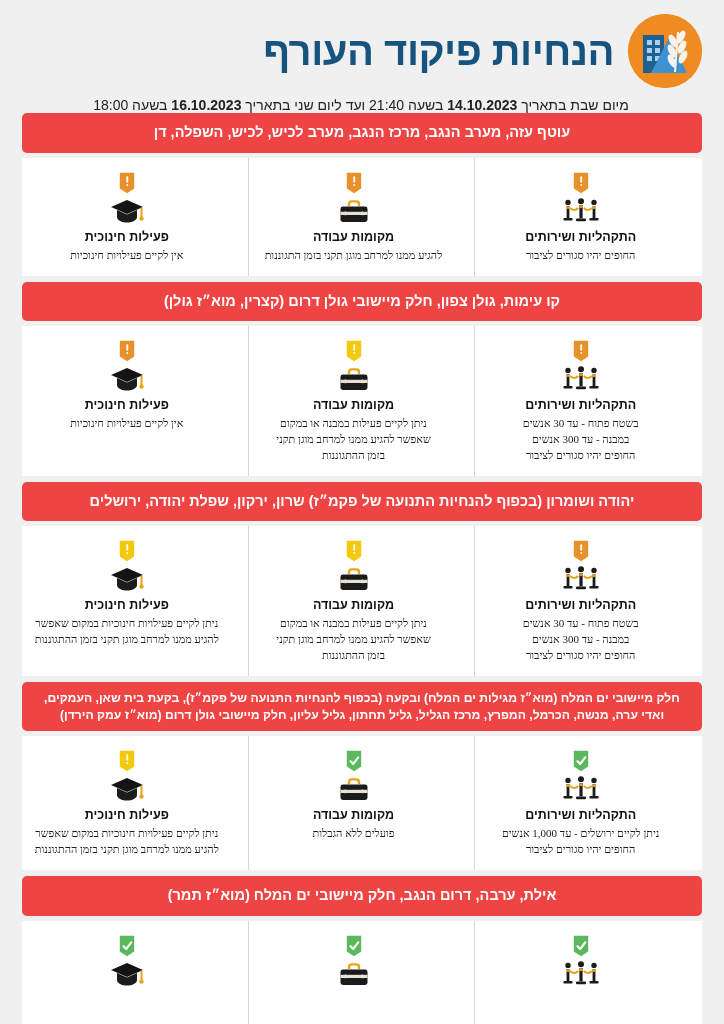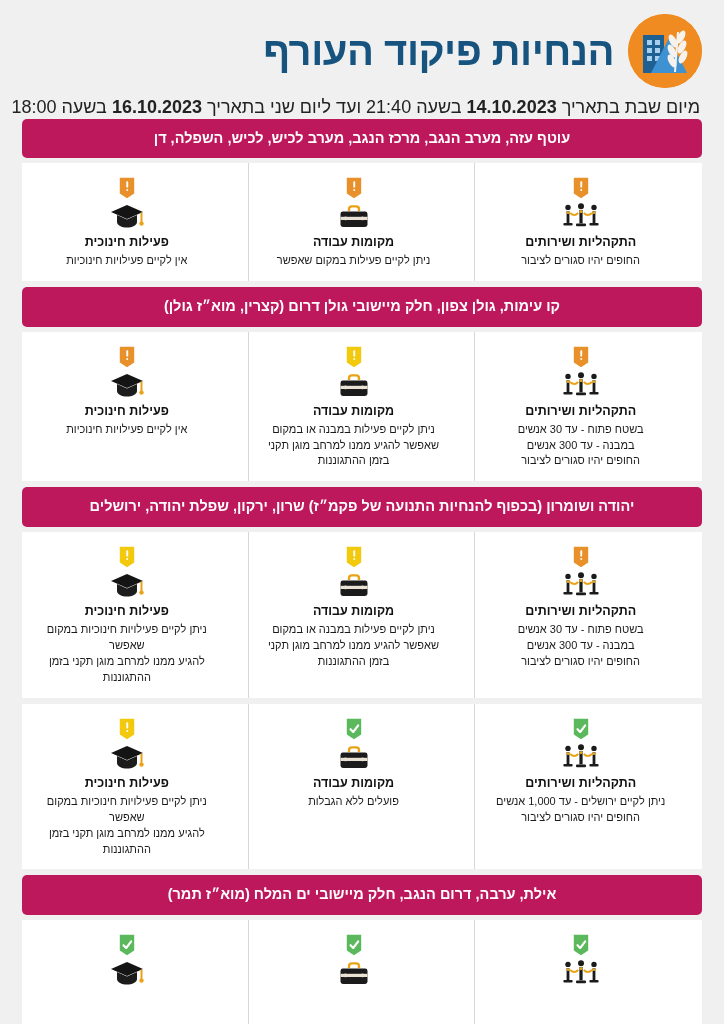--- a/index.html
+++ b/index.html
@@ -52,40 +52,40 @@
   .logo-circle svg { position: absolute; left: 0; top: 0; }
   .main-title {
     font-size: 40px;
     font-weight: bold;
     color: #16537e;
     letter-spacing: -0.5px;
     line-height: 1.05;
     white-space: nowrap;
   }
   .subtitle {
-    font-size: 18px;
+    font-size: 14px;
     color: #222;
     margin-top: 9px;
-    text-align: left;
+    text-align: center;
     padding-right: 2px;
     white-space: nowrap;
   }
   .subtitle b { font-weight: bold; }
 
   
   .sections {
     flex: 1 1 auto;
     padding: 0 22px;
     display: flex;
     flex-direction: column;
     gap: 6px;
   }
   .section { display: flex; flex-direction: column; }
   .section-bar {
-    background: #be185d;
+    background: #ef4444;
     color: #ffffff;
     font-size: 14.5px;
     font-weight: bold;
     border-radius: 5px;
     text-align: center;
     padding: 10px 12px;
     line-height: 1.35;
     margin-bottom: 5px;
   }
   .section-bar.two-line { font-size: 12.2px; padding: 8px 10px; }
@@ -125,20 +125,21 @@
     font-size: 12.5px;
     font-weight: bold;
     color: #111;
     margin-bottom: 3px;
     line-height: 1.2;
   }
   .card-text {
     font-size: 11px;
     color: #1b1b1b;
     line-height: 1.45;
+    font-family: Liberation Serif, serif;
   }
 </style>
 </head>
 <body>
 
 <div id="page">
 
   <div class="header">
     <div class="header-top">
       <div class="logo-circle">
@@ -228,21 +229,21 @@
               <svg width="32" height="28" viewBox="0 0 32 28">
                 <path d="M11 8 V6.2 C11 4.6 12.2 3.4 13.8 3.4 H18.2 C19.8 3.4 21 4.6 21 6.2 V8" fill="none" stroke="#e8a317" stroke-width="2.4"></path>
                 <rect x="2.5" y="8.5" width="27" height="15.5" rx="2.4" fill="#1b1b1b"></rect>
                 <rect x="2.5" y="13.8" width="27" height="3.2" fill="#e8e1d4"></rect>
                 <circle cx="7.5" cy="15.4" r="1.9" fill="#e8e1d4"></circle>
                 <circle cx="24.5" cy="15.4" r="1.9" fill="#e8e1d4"></circle>
               </svg>
             </div>
             <div class="card-title">מקומות עבודה</div>
             <div class="card-text">
-              <div>ניתן לקיים פעילות במקום שאפשר</div>
+              <div>להגיע ממנו למרחב מוגן תקני בזמן התגוננות</div>
             </div>
           </div>
           <div class="card">
             <div class="badge">
               <svg width="16" height="22" viewBox="0 0 16 22">
                 <path d="M0.8 0.8 H15.2 V16.4 L8 21.2 L0.8 16.4 Z" fill="#e8912a"></path>
                 <rect x="7.3" y="4.2" width="1.9" height="6.4" rx="0.9" fill="#ffffff"></rect>
                 <rect x="7.3" y="12" width="1.9" height="2" rx="0.9" fill="#ffffff"></rect>
               </svg>
             </div>
@@ -434,20 +435,21 @@
             </div>
             <div class="card-title">פעילות חינוכית</div>
             <div class="card-text">
               <div>ניתן לקיים פעילויות חינוכיות במקום שאפשר</div>
               <div>להגיע ממנו למרחב מוגן תקני בזמן ההתגוננות</div>
             </div>
           </div>
         </div>
       </div>
       <div class="section">
+        <div class="section-bar two-line">חלק מיישובי ים המלח (מוא״ז מגילות ים המלח) ובקעה (בכפוף להנחיות התנועה של פקמ״ז), בקעת בית שאן, העמקים, ואדי ערה, מנשה, הכרמל, המפרץ, מרכז הגליל, גליל תחתון, גליל עליון, חלק מיישובי גולן דרום (מוא״ז עמק הירדן)</div>
         <div class="cards">
           <div class="card">
             <div class="badge">
               <svg width="16" height="22" viewBox="0 0 16 22">
                 <path d="M0.8 0.8 H15.2 V16.4 L8 21.2 L0.8 16.4 Z" fill="#5cb85c"></path>
                 <path d="M4.5 11.2 L7.2 14 L12.2 7.4" stroke="#ffffff" stroke-width="2.1" fill="none" stroke-linecap="round" stroke-linejoin="round"></path>
               </svg>
             </div>
             <div class="card-icon">
               <svg width="40" height="28" viewBox="0 0 40 28">

